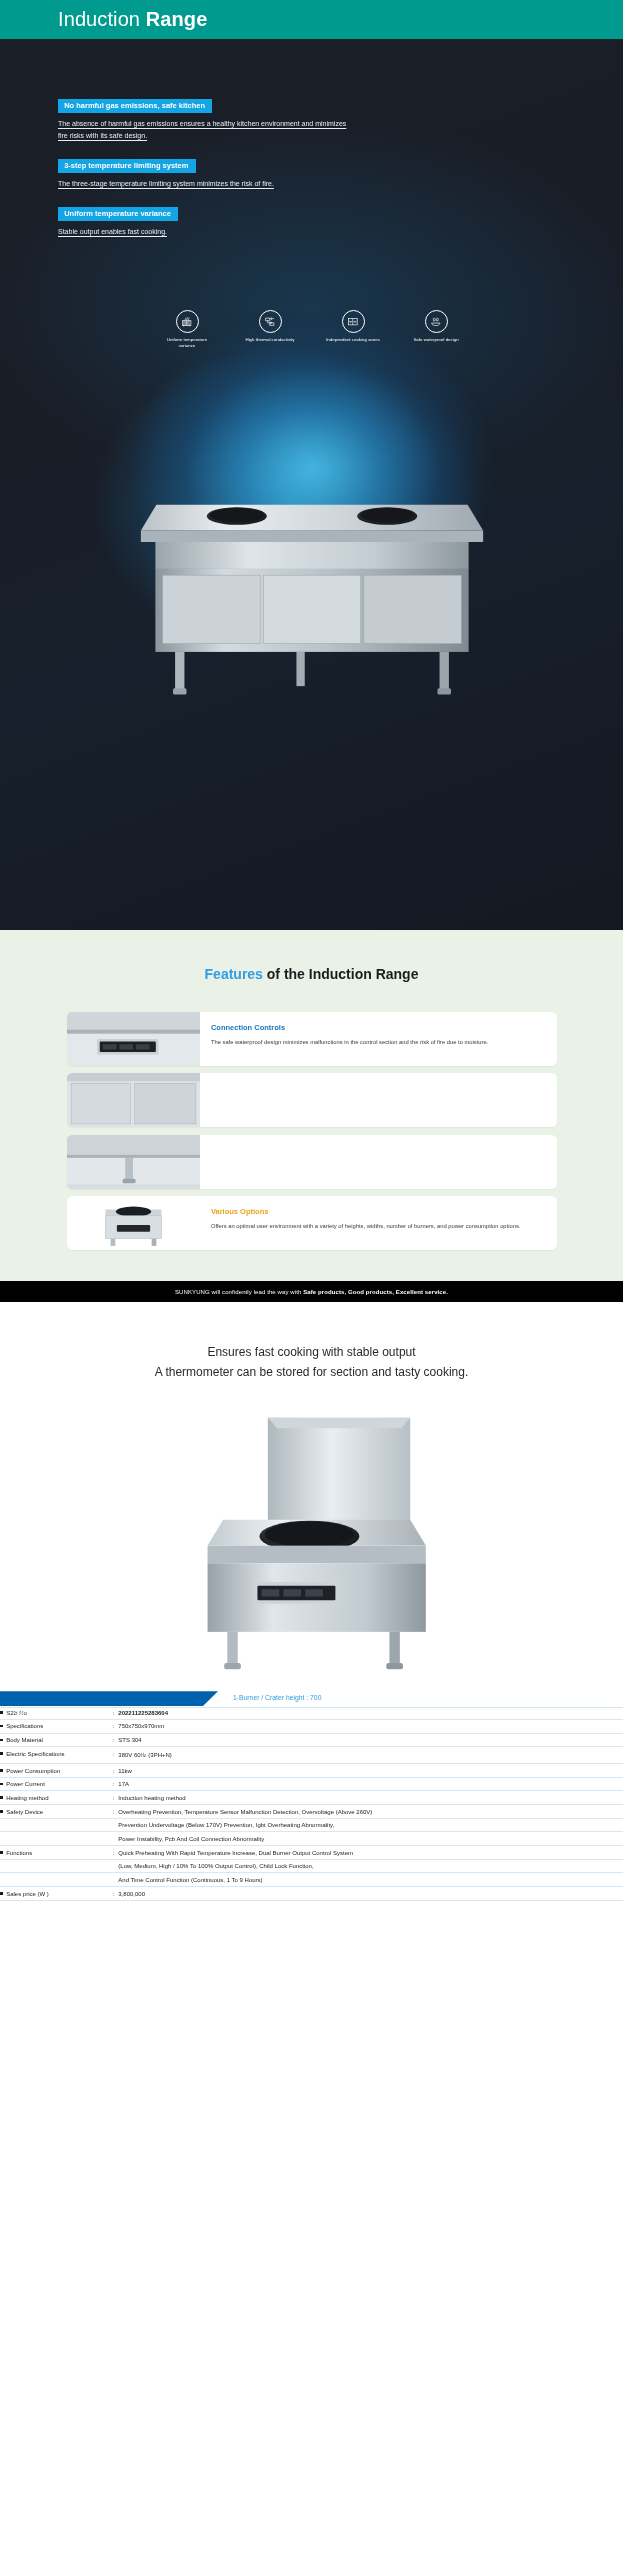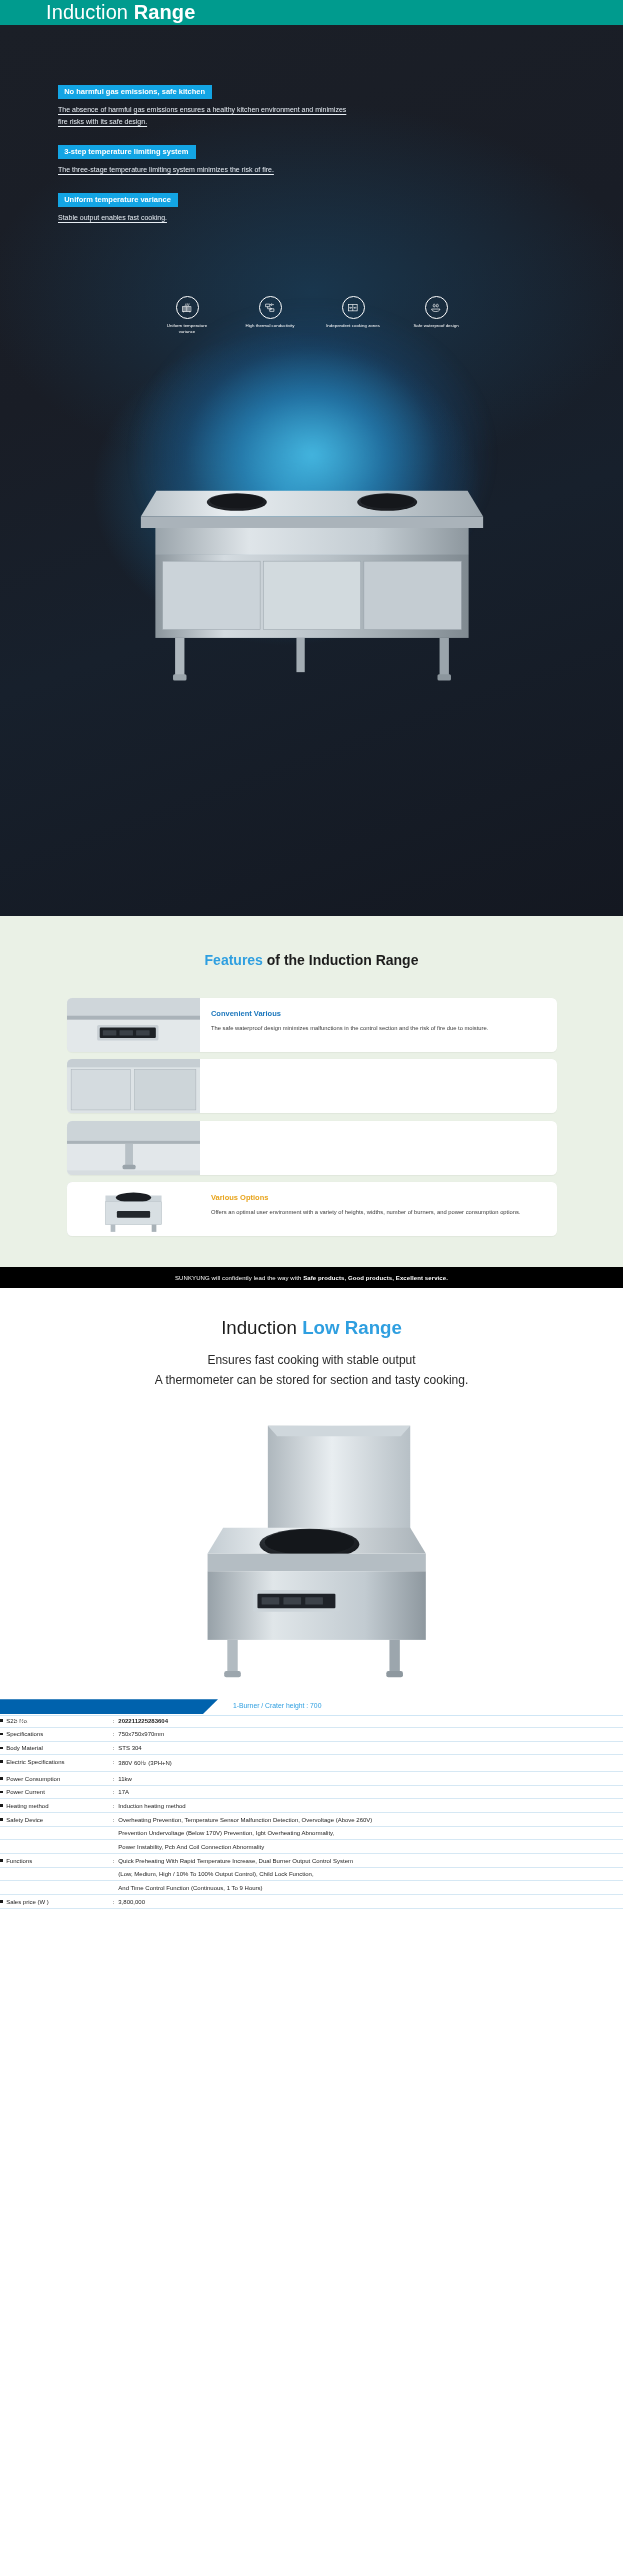--- a/index.html
+++ b/index.html
@@ -7,25 +7,25 @@
     width: 623px;
     font-family: "Liberation Sans", sans-serif;
     background: #ffffff;
     color: #222;
     -webkit-font-smoothing: antialiased;
   }
   .page { width: 623px; position: relative; }
 
   
   .topbar {
-    height: 25px;
+    height: 39px;
     background: #009b8e;
     display: flex;
     align-items: center;
-    padding-left: 46px;
+    padding-left: 58px;
   }
   .topbar h1 {
     color: #ffffff;
     font-size: 20px;
     font-weight: 300;
     letter-spacing: 0.1px;
   }
   .topbar h1 b { font-weight: 700; }
 
   
@@ -334,21 +334,21 @@
           <rect y="34" width="256" height="8" fill="#aab3b9"></rect>
           <rect y="42" width="256" height="62" fill="#e3e8ea"></rect>
           <rect x="58" y="52" width="118" height="30" rx="3" fill="#c9d0d5"></rect>
           <rect x="63" y="57" width="108" height="20" rx="2" fill="#1d2126"></rect>
           <rect x="69" y="62" width="26" height="10" rx="1" fill="#3a4047"></rect>
           <rect x="101" y="62" width="26" height="10" rx="1" fill="#3a4047"></rect>
           <rect x="133" y="62" width="26" height="10" rx="1" fill="#3a4047"></rect>
         </svg>
       </div>
       <div class="fbody">
-        <h3>Convenient Various</h3>
+        <h3>Connection Controls</h3>
         <p>The safe waterproof design minimizes malfunctions in the control section and the risk of fire due to moisture.</p>
       </div>
     </div>
 
     <div class="fcard">
       <div class="fthumb">
         <svg class="art" viewBox="0 0 256 104" preserveAspectRatio="xMidYMid slice">
           <rect width="256" height="104" fill="#dde3e6"></rect>
           <rect y="0" width="256" height="16" fill="#c6ced3"></rect>
           <rect x="8" y="20" width="114" height="78" fill="#d4dbdf" stroke="#aab3b9"></rect>
@@ -387,21 +387,20 @@
         <p>Offers an optimal user environment with a variety of heights, widths, number of burners, and power consumption options.</p>
       </div>
     </div>
   </div>
 
   <div class="strip">
     <span>SUNKYUNG will confidently lead the way with </span><b>Safe products, Good products, Excellent service.</b>
   </div>
 
   <div class="lowrange">
-    <h2><span>Induction </span><b>Low Range</b></h2>
     <div class="sub">
       <div>Ensures fast cooking with stable output</div>
       <div>A thermometer can be stored for section and tasty cooking.</div>
     </div>
 
     <div class="low-product">
       <svg class="art" viewBox="0 0 560 560" aria-hidden="true">
         <defs>
           <linearGradient id="lrBack" x1="0" y1="0" x2="1" y2="0">
             <stop offset="0" stop-color="#aeb7bd"></stop>

